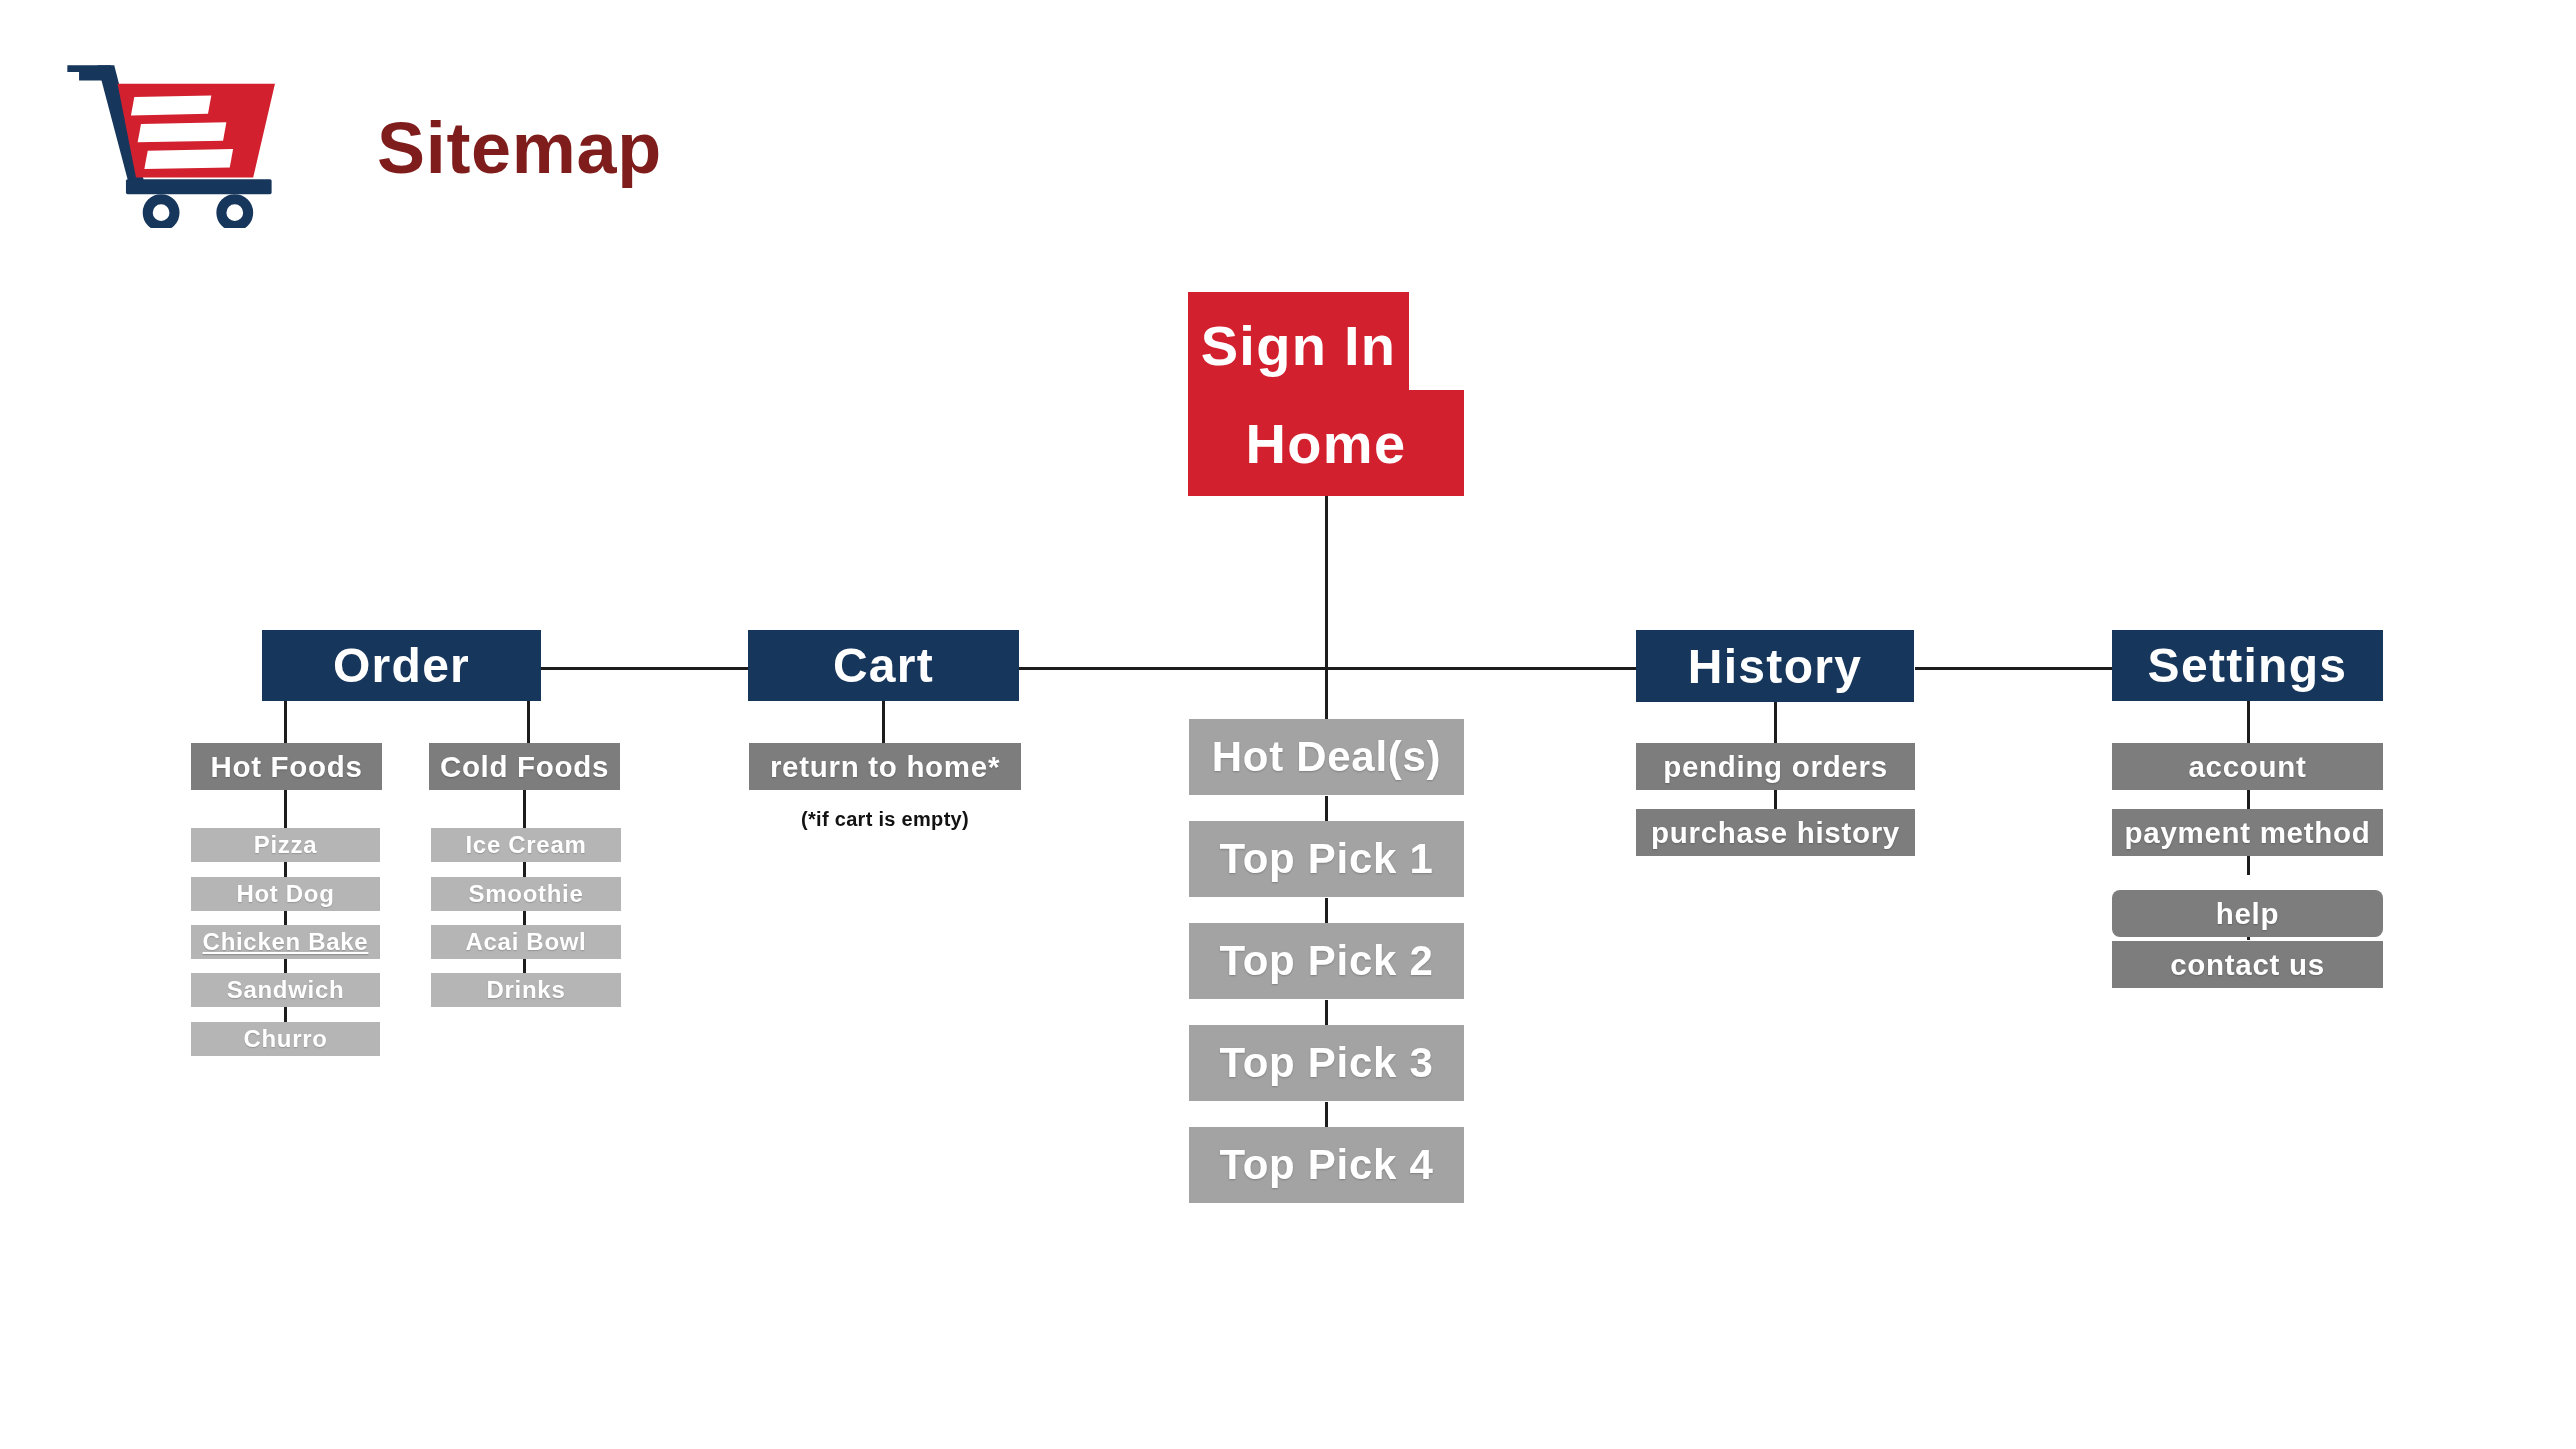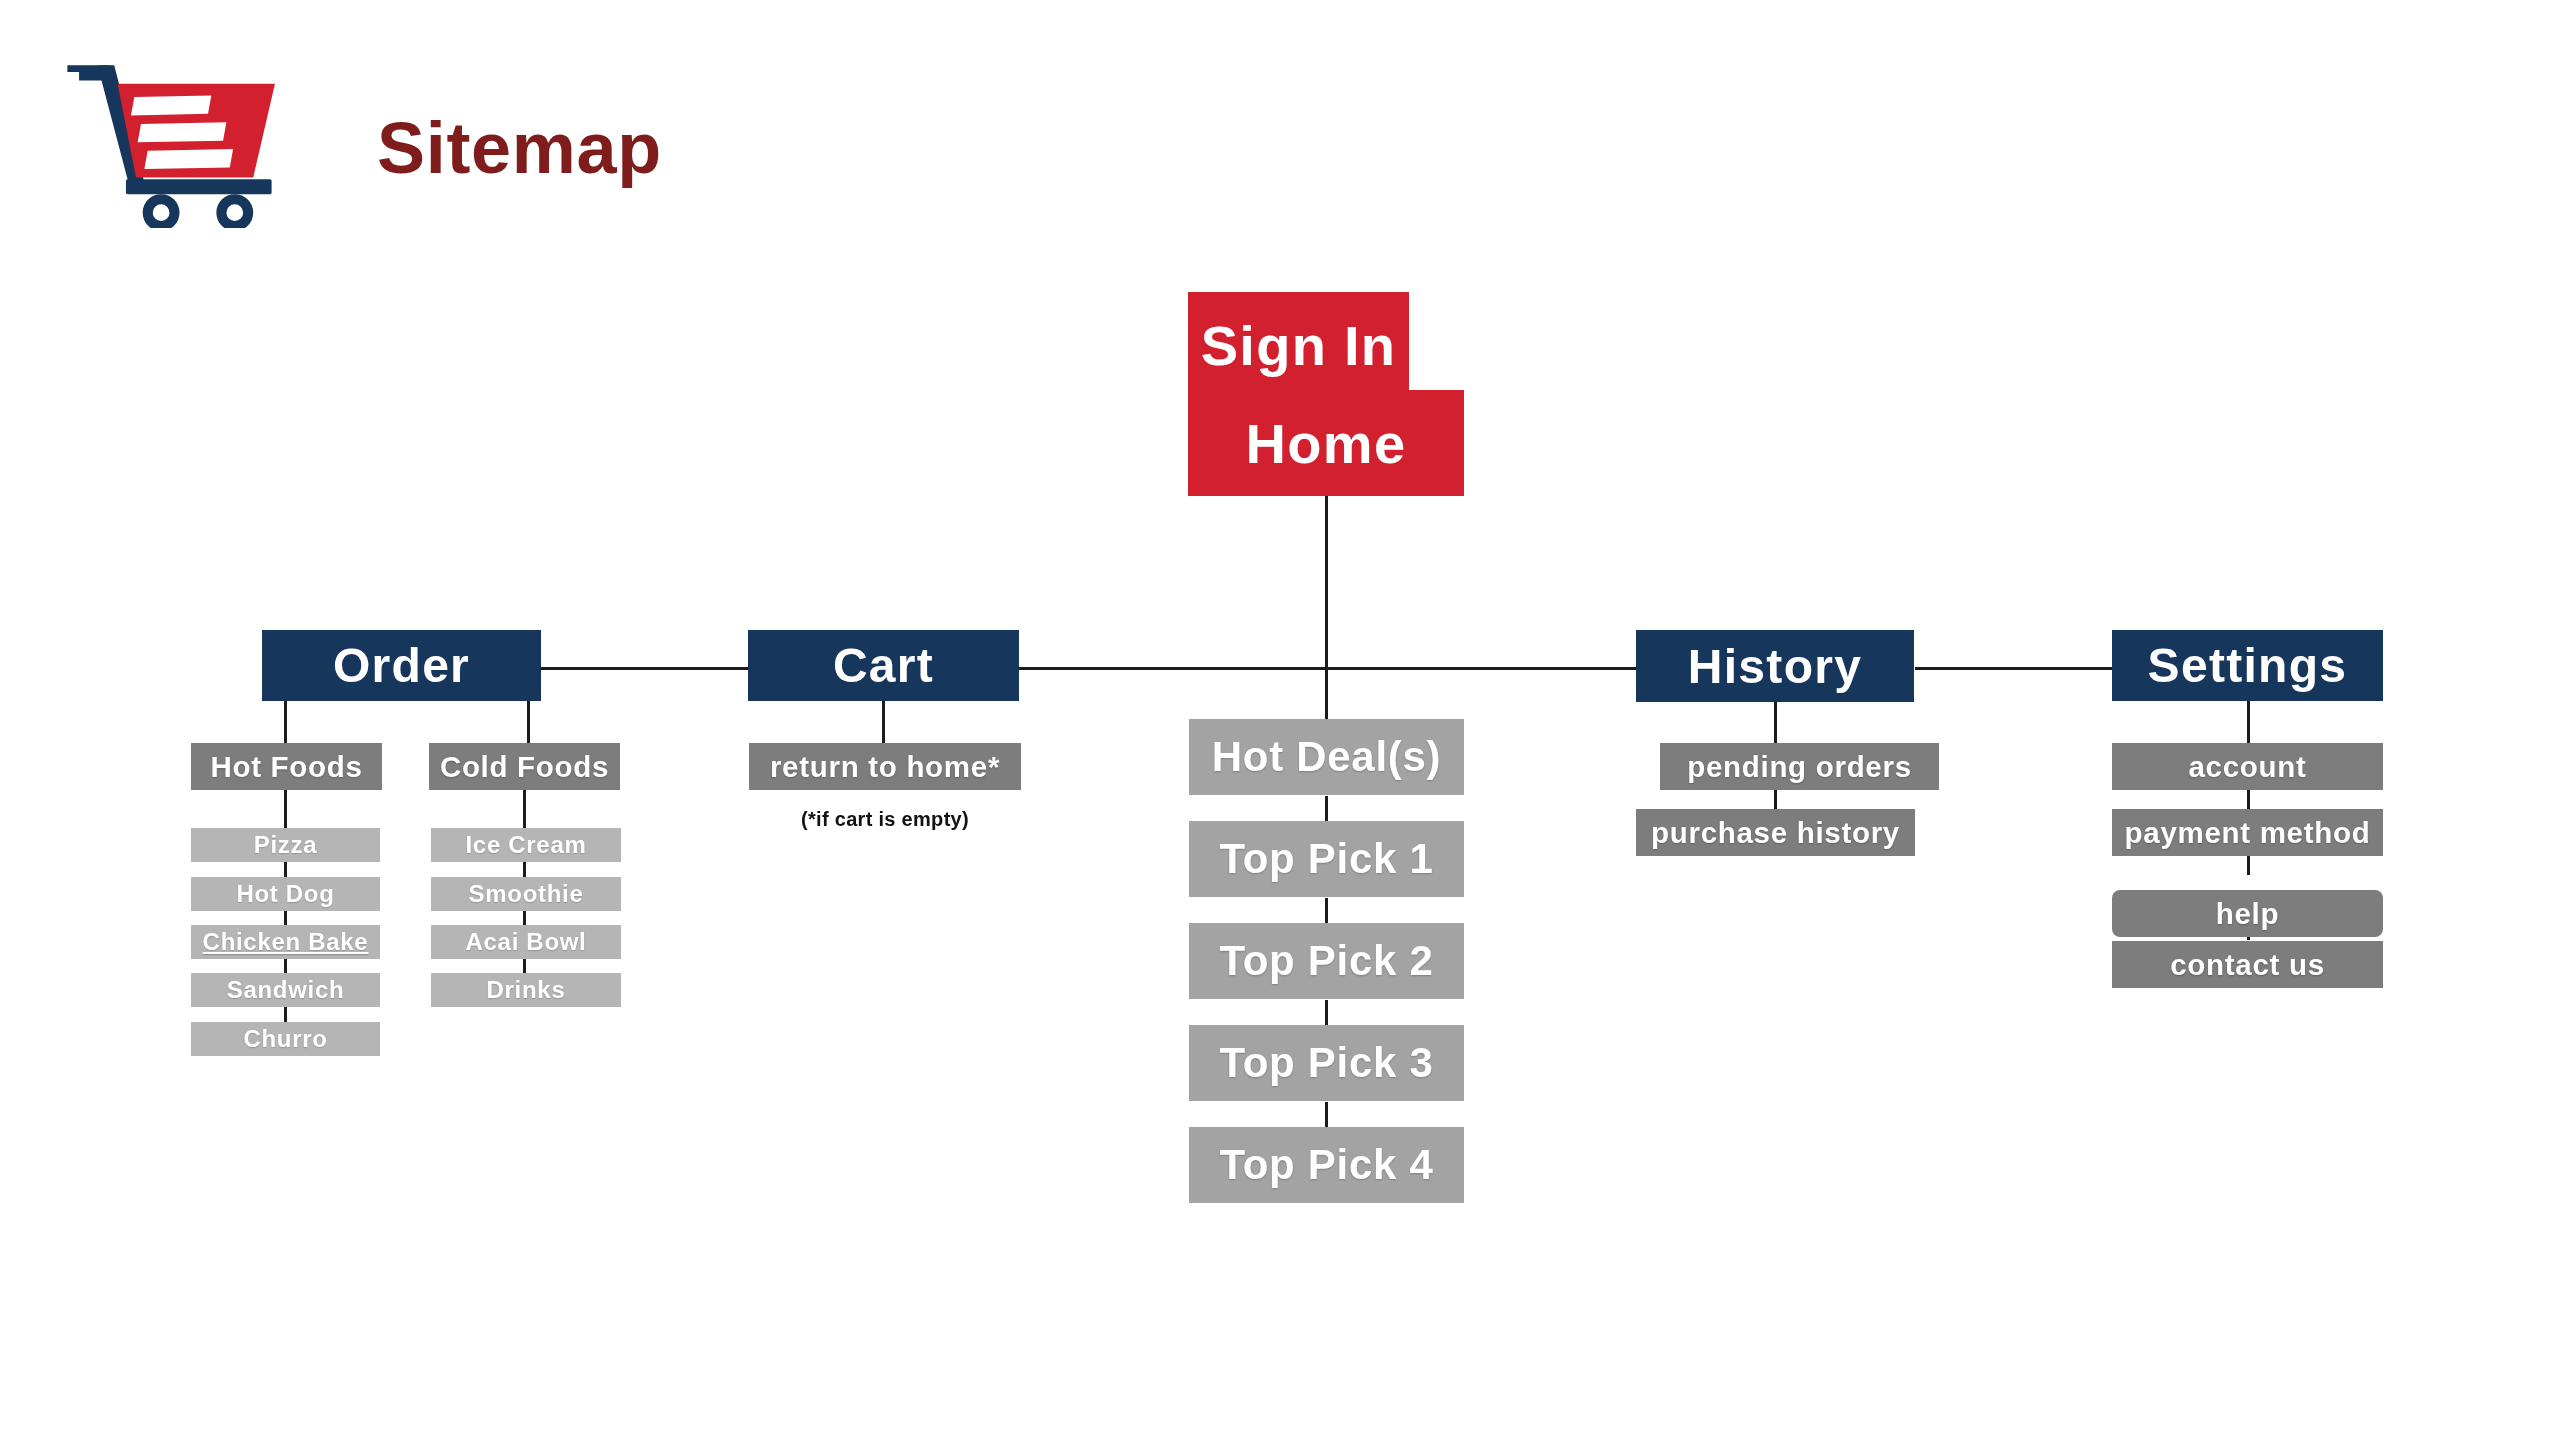--- a/index.html
+++ b/index.html
@@ -91,21 +91,21 @@
 
   <div class="box cat" style="left:749px;top:743px;width:272px;height:47px;">return to home*</div>
   <div class="note" style="left:749px;top:802px;width:272px;height:34px;">(*if cart is empty)</div>
 
   <div class="box mid" style="left:1189px;top:719px;width:275px;height:76px;">Hot Deal(s)</div>
   <div class="box mid" style="left:1189px;top:821px;width:275px;height:76px;">Top Pick 1</div>
   <div class="box mid" style="left:1189px;top:923px;width:275px;height:76px;">Top Pick 2</div>
   <div class="box mid" style="left:1189px;top:1025px;width:275px;height:76px;">Top Pick 3</div>
   <div class="box mid" style="left:1189px;top:1127px;width:275px;height:76px;">Top Pick 4</div>
 
-  <div class="box cat" style="left:1636px;top:743px;width:279px;height:47px;margin-left:24px;">pending orders</div>
+  <div class="box cat" style="left:1636px;top:743px;width:279px;height:47px;">pending orders</div>
   <div class="box cat" style="left:1636px;top:809px;width:279px;height:47px;">purchase history</div>
 
   <div class="box cat" style="left:2112px;top:743px;width:271px;height:47px;">account</div>
   <div class="box cat" style="left:2112px;top:809px;width:271px;height:47px;">payment method</div>
   <div class="box cat" style="left:2112px;top:890px;width:271px;height:47px;border-radius:8px;">help</div>
   <div class="box cat" style="left:2112px;top:941px;width:271px;height:47px;">contact us</div>
 
 </div>
 
 

